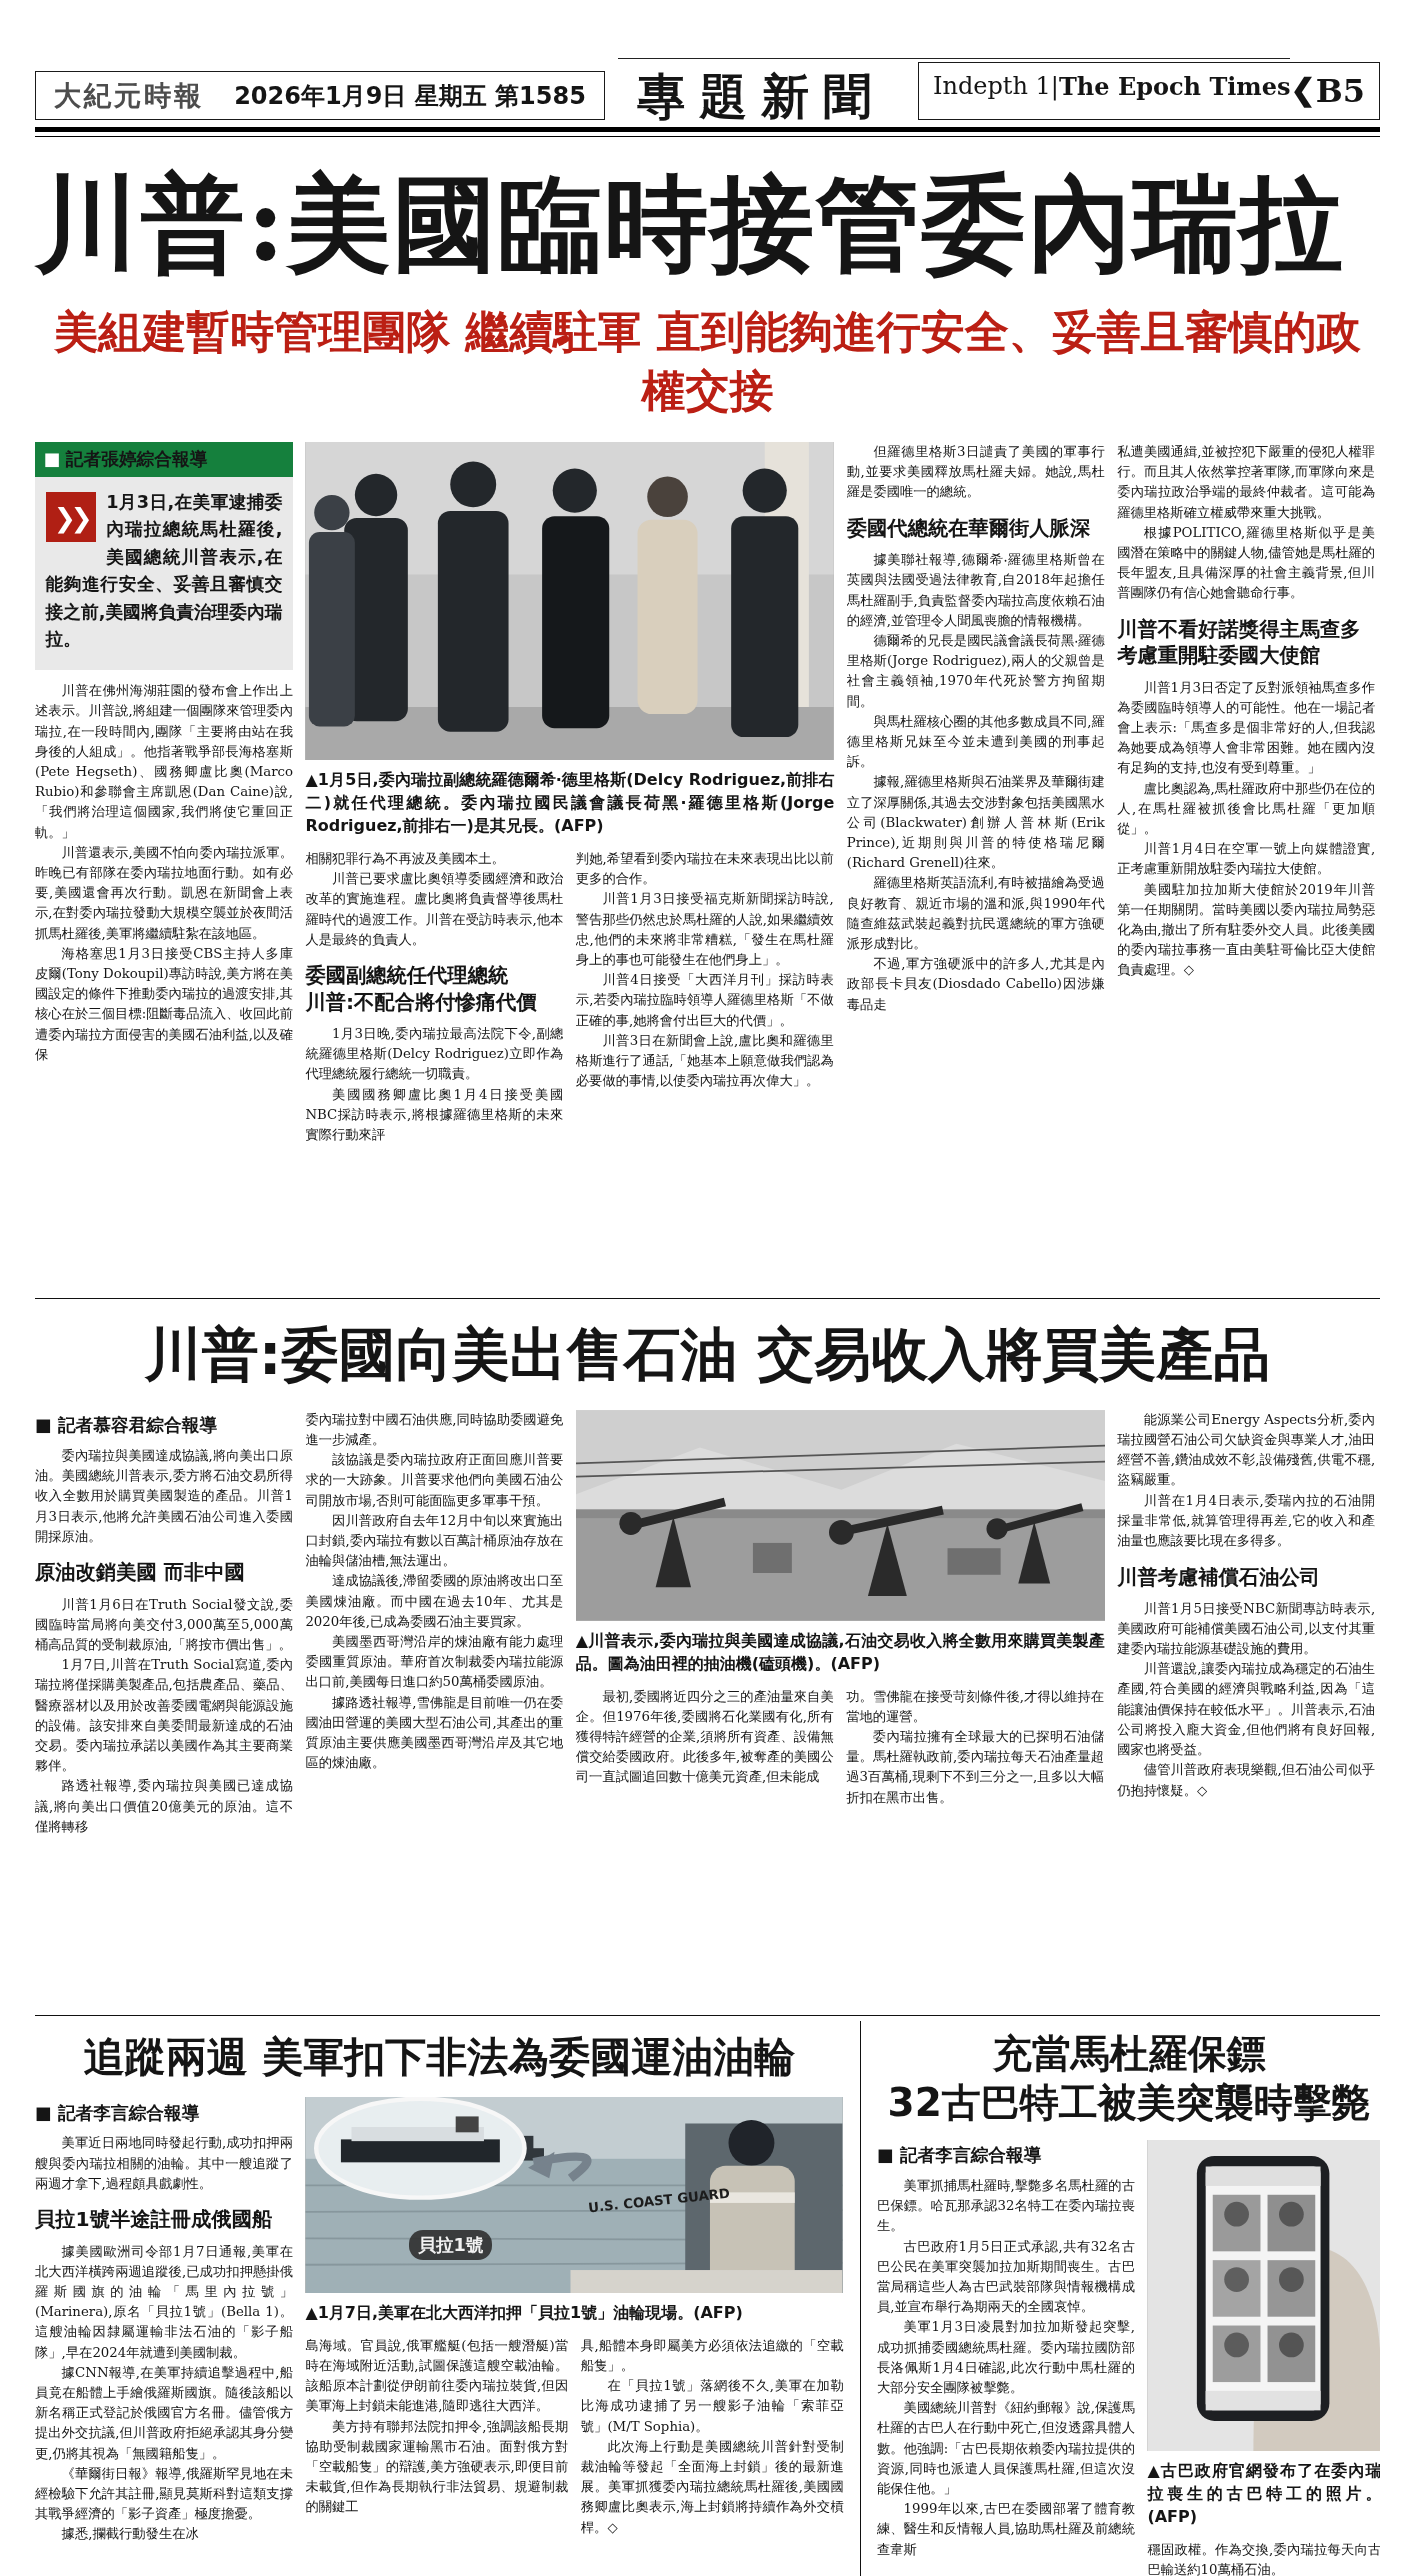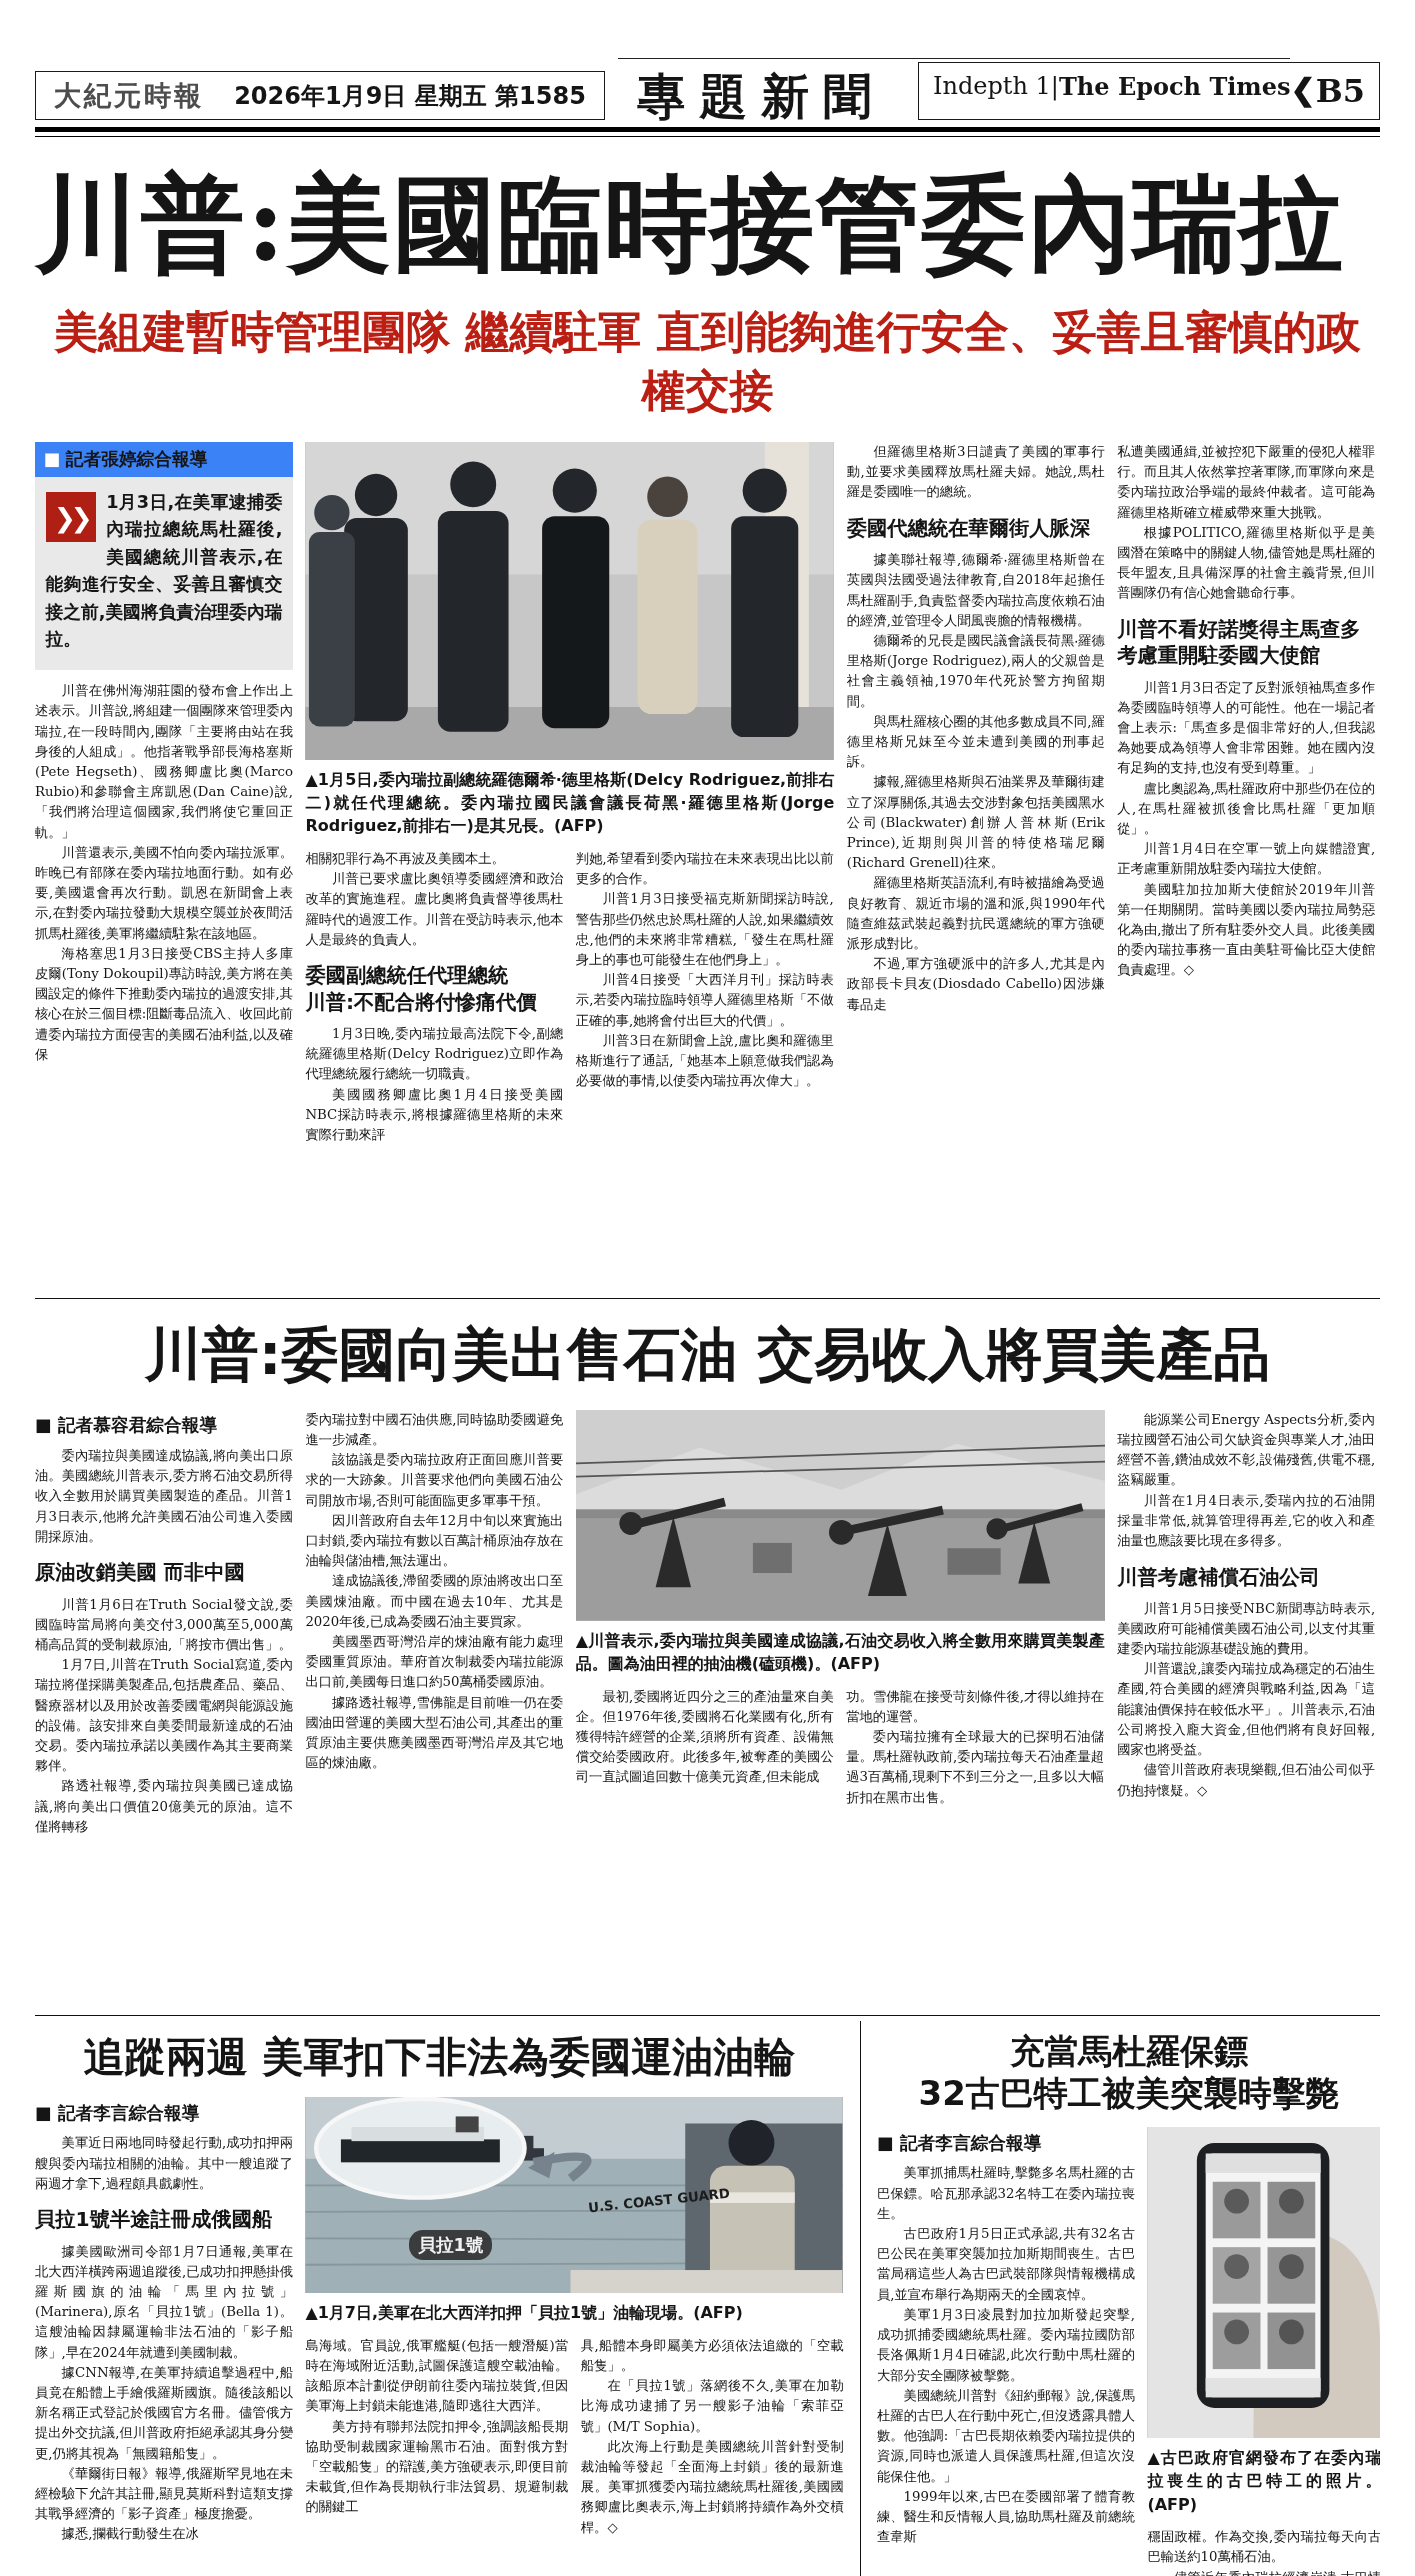--- a/index.html
+++ b/index.html
@@ -28,21 +28,21 @@
           font-family:"DejaVu Sans","Liberation Sans",sans-serif;}
   .cols{display:flex;gap:12.4px;}
   .col{width:258px;flex:none;overflow:hidden;}
   .para{font-size:13.3px;line-height:1.52;text-align:justify;text-indent:2em;margin:0;}
   .cont{text-indent:0;}
   .subhead{font-size:20.3px;font-weight:bold;margin:12.4px 0 8.8px;line-height:1.3;white-space:pre-line;
            font-family:"DejaVu Sans","Liberation Sans",sans-serif;}
   .a1-row{height:842px;overflow:hidden;}
   
   .intro-box{background:#e9e9e9;margin-bottom:11.5px;}
-  .byline-bar{background:#3b82f6;padding:5.3px 8.8px;font-size:17.7px;font-weight:bold;
+  .byline-bar{background:#15803d;padding:5.3px 8.8px;font-size:17.7px;font-weight:bold;
               font-family:"DejaVu Sans","Liberation Sans",sans-serif;}
   .byline-bar .sq{color:#fff;margin-right:5.3px;}
   .intro-body{padding:12.4px 10.6px 16px;font-size:17.7px;font-weight:bold;line-height:1.55;
               font-family:"DejaVu Sans","Liberation Sans",sans-serif;text-align:justify;}
   .intro-arrow{float:left;width:50px;height:50px;background:#b01f14;color:#fff;margin:3.5px 10.6px 1.8px 0;
                display:flex;align-items:center;justify-content:center;font-size:26.5px;letter-spacing:-5.3px;}
   
   .byline{font-size:17.7px;font-weight:bold;margin:3.5px 0 8.8px;
           font-family:"DejaVu Sans","Liberation Sans",sans-serif;}
   
@@ -57,21 +57,21 @@
                font-family:"DejaVu Sans","Liberation Sans",sans-serif;white-space:nowrap;}
   .a2-row{height:591px;overflow:hidden;}
   
   .bottom{display:flex;margin-top:3.5px;height:678px;overflow:hidden;}
   .b-left{width:809px;flex:none;padding-right:16px;border-right:1.8px solid #111;}
   .b-right{flex:1;padding-left:16px;}
   .a3-headline{font-size:41px;font-weight:900;text-align:center;margin:8.8px 0 12.4px;
                font-family:"DejaVu Sans","Liberation Sans",sans-serif;white-space:nowrap;}
   .a3-wrap{width:538px;flex:none;}
   .a3-inner .inner-col{width:263px;}
-  .a4-headline{font-size:34px;font-weight:900;text-align:center;line-height:1.25;margin:8.8px 0 12.4px;
+  .a4-headline{font-size:39px;font-weight:900;text-align:center;line-height:1.25;margin:8.8px 0 12.4px;
                font-family:"DejaVu Sans","Liberation Sans",sans-serif;}
   .a4-photo-col{width:234px;flex:none;}
   
   .bella-badge{position:absolute;left:104px;top:133px;background:rgba(40,40,40,.85);color:#f2f2f2;
                font-size:17.7px;font-weight:bold;padding:2.7px 8.8px;border-radius:14px;
                font-family:"DejaVu Sans","Liberation Sans",sans-serif;}
   .cg-text{position:absolute;right:113px;top:96px;color:#1c1c1c;font-weight:bold;font-size:13.3px;
            line-height:1.2;text-align:center;font-family:"DejaVu Sans","Liberation Sans",sans-serif;
            transform:rotate(-6deg);}
 </style>

